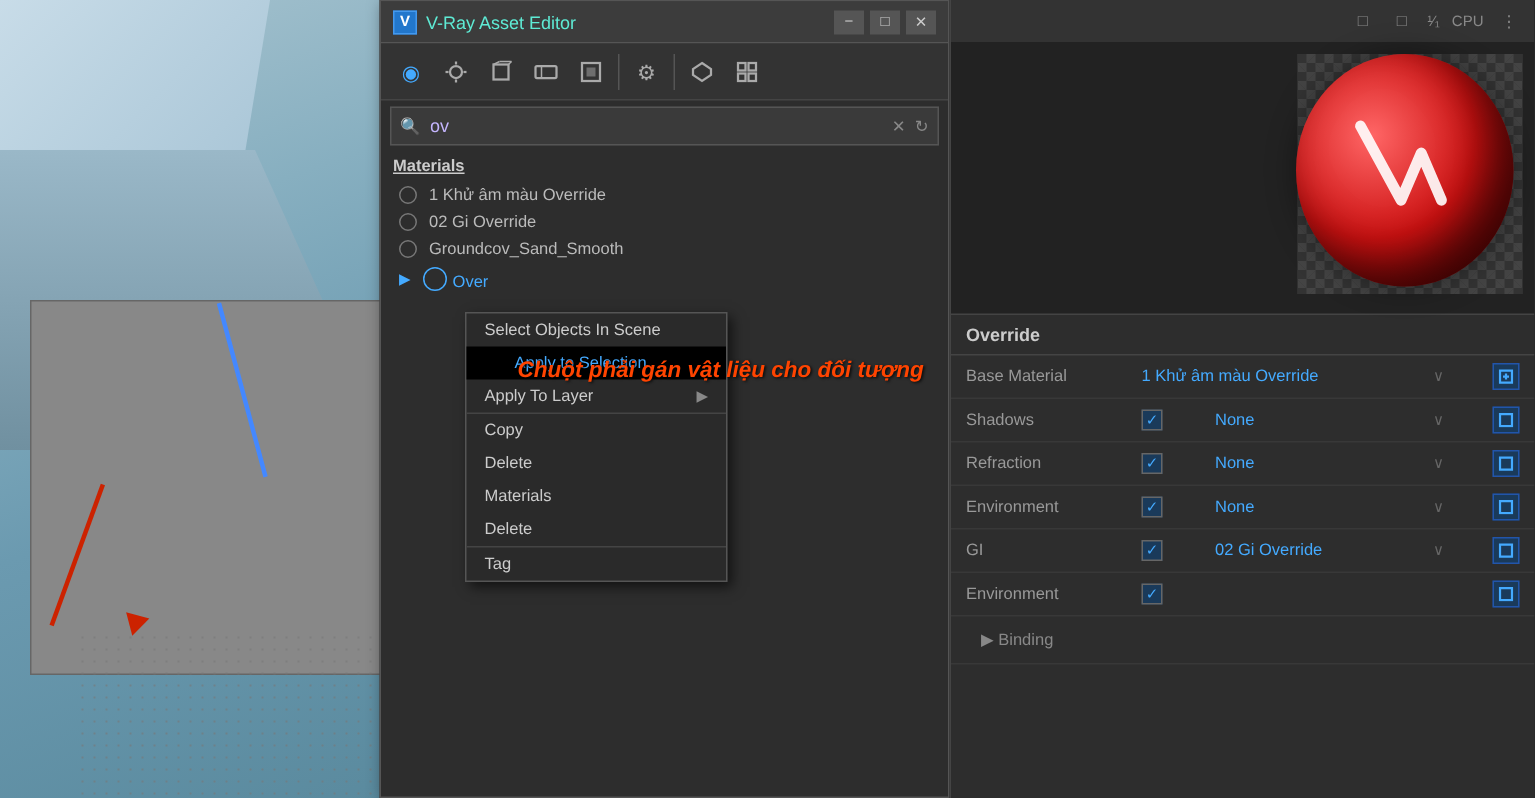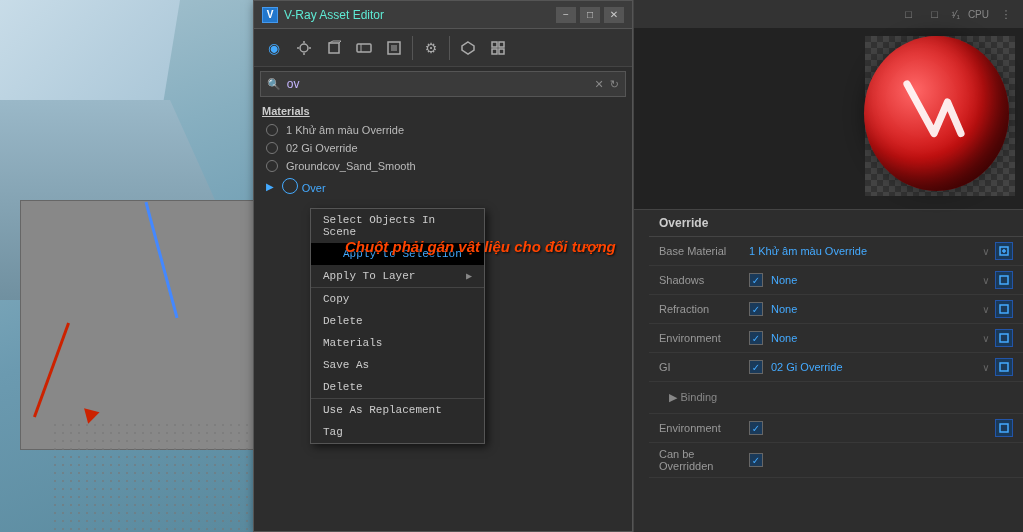--- a/index.html
+++ b/index.html
@@ -227,21 +227,20 @@
       z-index: 100;
     }
     .context-item {
       padding: 5px 12px;
       color: #ccc;
       font-size: 11px;
       cursor: pointer;
       display: flex;
       align-items: flex-end;
       justify-content: space-between;
-      font-family: Liberation Mono, monospace;
     }
     .context-item.highlighted {
       background: #000000;
       color: #4af;
       padding-left: 32px;
     }
     .context-item .submenu-arrow { color: #888; font-size: 10px; }
     .context-divider { height: 1px; background: #444; }
 
     
@@ -320,35 +319,35 @@
       position: absolute;
       top: 30px;
       left: 25px;
       width: 90px;
       height: 90px;
     }
 
     
     .properties-panel {
       padding: 0;
-      margin-left: 15px;
     }
     .prop-section-title {
       color: #ccc;
       font-size: 12px;
       font-weight: bold;
       padding: 6px 10px;
       border-bottom: 1px solid #444;
     }
     .prop-row {
       display: flex;
       align-items: center;
       padding: 5px 10px;
       border-bottom: 1px solid #383838;
       min-height: 28px;
+      gap: 27px;
     }
     .prop-label {
       color: #999;
       font-size: 11px;
       width: 90px;
       flex-shrink: 0;
     }
     .prop-checkbox {
       width: 14px;
       height: 14px;
@@ -539,29 +538,23 @@
   <div class="context-item">
     <span>Copy</span>
   </div>
   <div class="context-item">
     <span>Delete</span>
   </div>
   <div class="context-item">
     <span>Materials</span>
   </div>
   <div class="context-item">
-    <span>Save As</span>
-  </div>
-  <div class="context-item">
     <span>Delete</span>
   </div>
   <div class="context-divider"></div>
-  <div class="context-item">
-    <span>Use As Replacement</span>
-  </div>
   <div class="context-item">
     <span>Tag</span>
   </div>
 </div>
 
 <div class="viet-tooltip">Chuột phải gán vật liệu cho đối tượng</div>
 
 <div class="right-panel">
 
   <div class="render-preview">
@@ -639,32 +632,28 @@
       <span class="prop-value">02 Gi Override</span>
       <div class="prop-dropdown">∨</div>
       <div class="prop-icon-btn">
         <svg viewBox="0 0 10 10" fill="#4af">
             <path d="M1 1 L9 1 L9 9 L1 9 Z" fill="none" stroke="#4af" stroke-width="1.5"></path>
           </svg>
       </div>
     </div>
 
     <div class="prop-row">
-      <span class="prop-binding">▶ Binding</span>
-    </div>
-
-    <div class="prop-row">
       <span class="prop-label">Environment</span>
       <div class="prop-checkbox checked"></div>
       <span class="prop-value"></span>
       <div class="prop-icon-btn">
         <svg viewBox="0 0 10 10" fill="#4af">
             <path d="M1 1 L9 1 L9 9 L1 9 Z" fill="none" stroke="#4af" stroke-width="1.5"></path>
           </svg>
       </div>
     </div>
 
     <div class="prop-row">
-      <span class="prop-label">Can be Overridden</span>
-      <div class="prop-checkbox checked"></div>
-    </div>
+      <span class="prop-binding">▶ Binding</span>
+    </div>
+
   </div>
 </div>
 
 </body></html>

